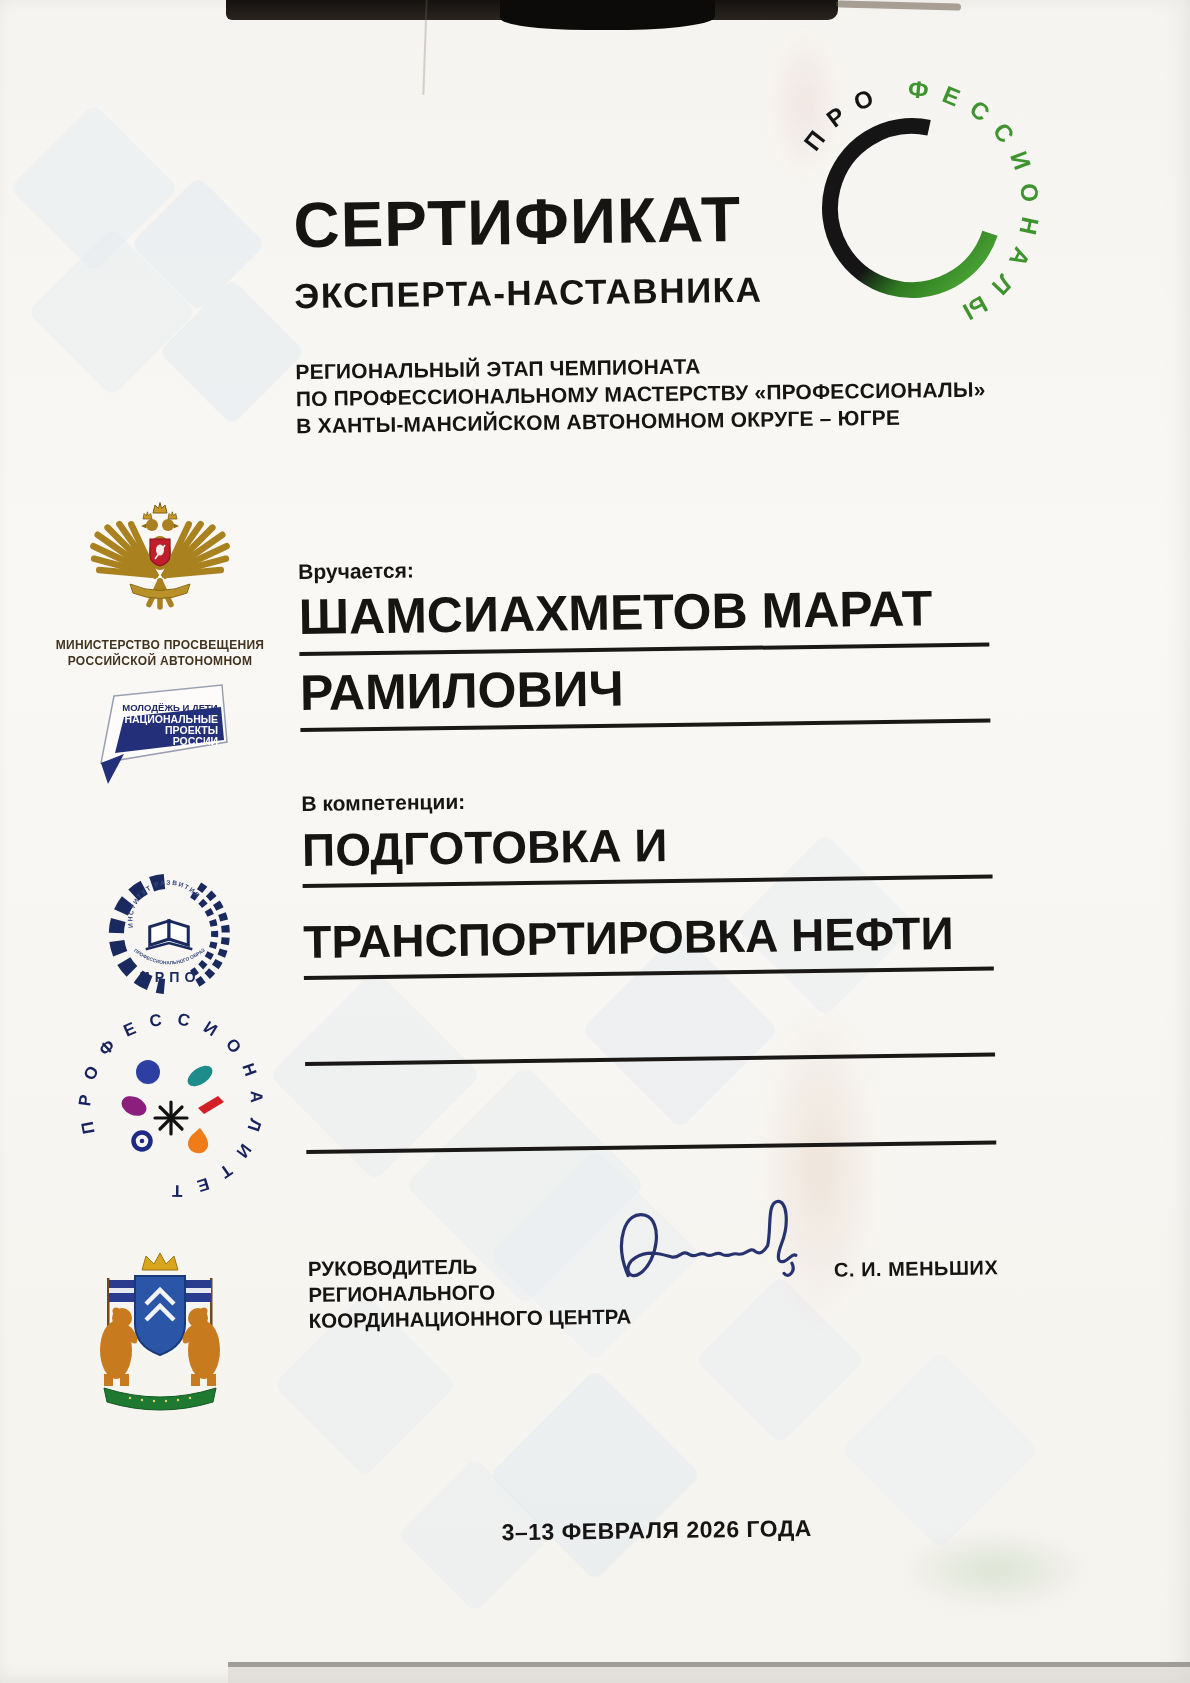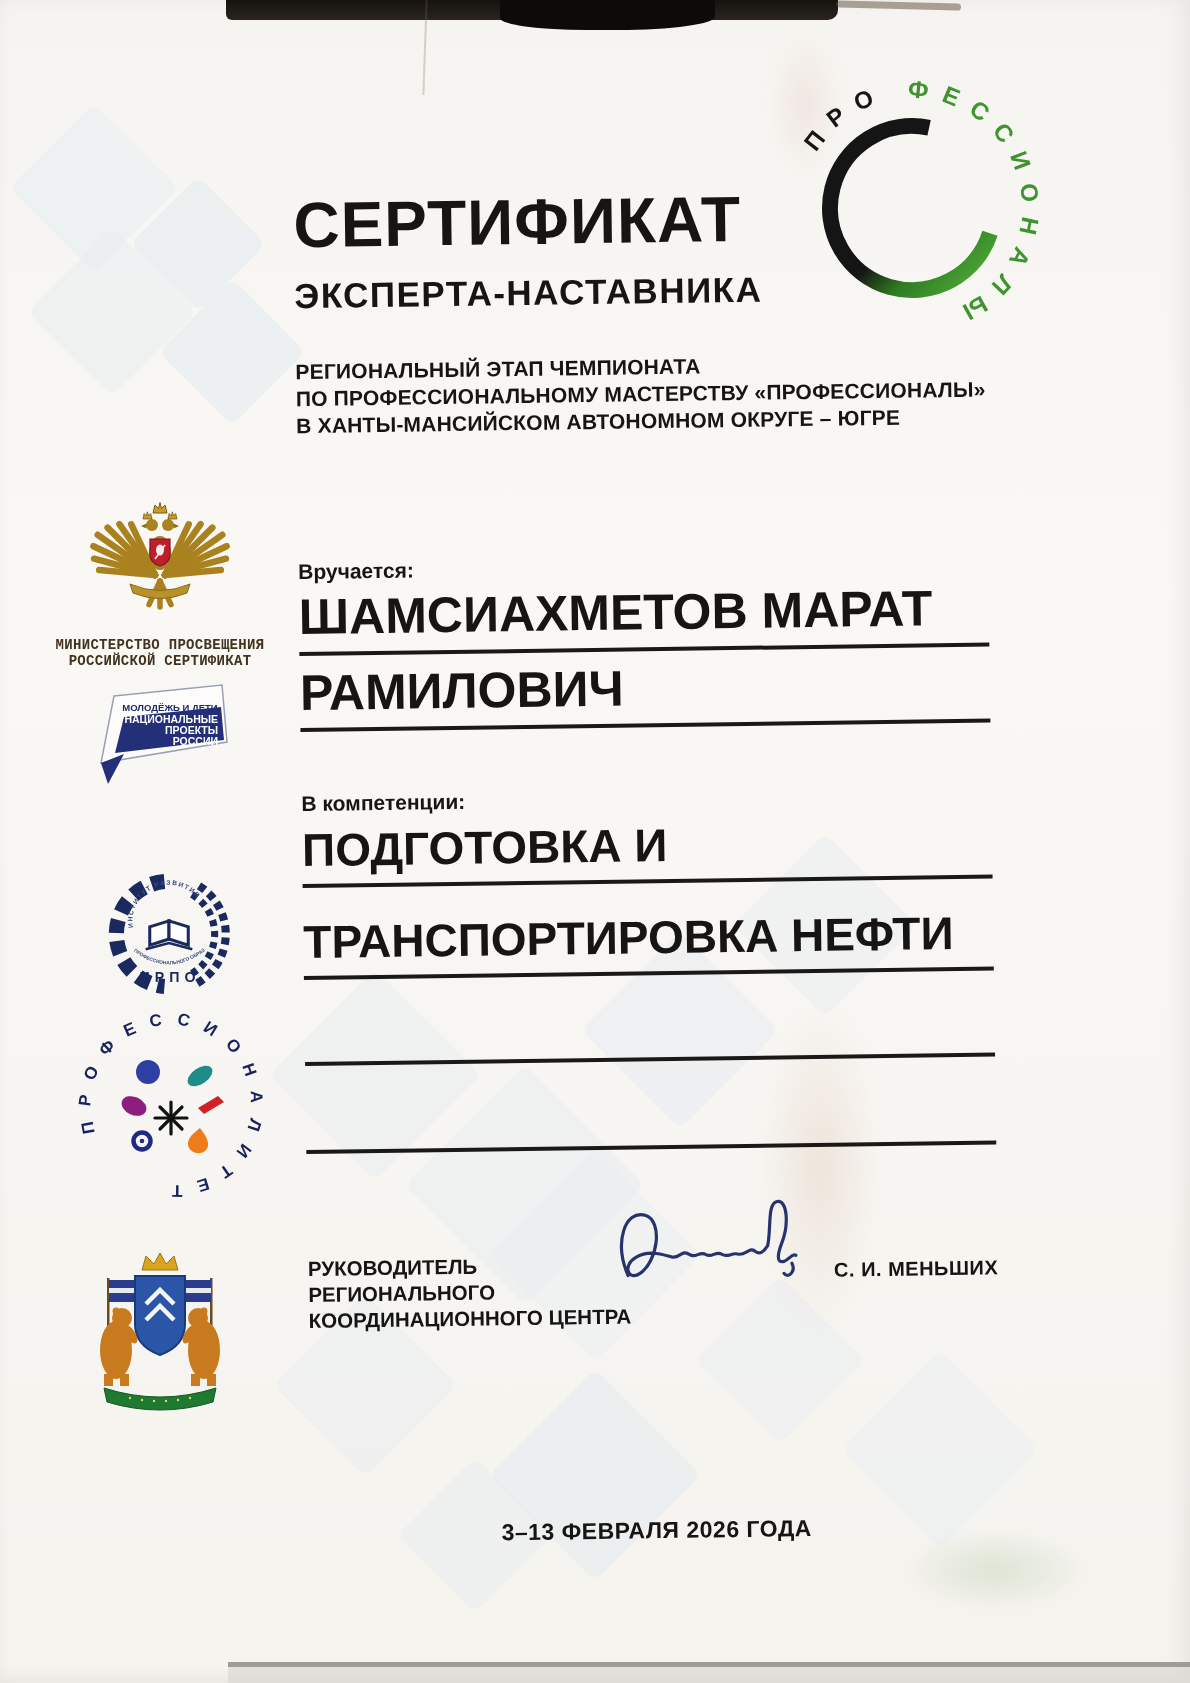--- a/index.html
+++ b/index.html
@@ -18,21 +18,21 @@
   .title{font-size:64px; font-weight:bold; letter-spacing:1px; line-height:70px;}
   .subtitle{font-size:35px; font-weight:bold; letter-spacing:1.5px; line-height:40px;}
   .event{font-size:21px; font-weight:bold; line-height:27px; letter-spacing:0.2px;}
   .small-label{font-size:21px; font-weight:bold;}
   .fill-line{width:690px; border-bottom:4px solid #1b1917; padding-bottom:6px; white-space:nowrap; overflow:visible;}
   .big-fill{font-size:50px; font-weight:bold; letter-spacing:0px; line-height:58px;}
   .comp-fill{font-size:46px; font-weight:bold; line-height:56px;}
   .role{font-size:20.5px; font-weight:bold; line-height:26px;}
   .signer{font-size:20px; font-weight:600; letter-spacing:0.5px;}
   .date{font-size:23px; font-weight:bold; letter-spacing:0.5px; text-align:center; width:690px;}
-  .ministry-caption{font-family:Liberation Mono, monospace; font-weight:bold; font-size:14px;
+  .ministry-caption{font-family:Liberation Sans, sans-serif; font-weight:bold; font-size:12px;
     line-height:16px; text-align:center; color:#42331f; letter-spacing:0.3px;}
   svg text{font-family:"Liberation Sans", sans-serif;}
 </style>
 </head>
 <body>
 
 <div id="page">
 
   <div class="wm" style="left:34px;top:128px;width:120px;height:120px;background:#e7ecf0;opacity:.55"></div>
   <div class="wm" style="left:150px;top:196px;width:96px;height:96px;background:#e2e9f0;opacity:.5"></div>
@@ -110,21 +110,21 @@
     <path d="M78 30 h14 l-2 -8 -3.5 3.5 -1.5 -6 -1.5 6 -3.5 -3.5 z" fill="#c79a2a" stroke="#7c5c12" stroke-width="1"></path>
     <path d="M68 36 h9 l-1.3 -5.5 -2.3 2.3 -1 -4 -1 4 -2.3 -2.3 z" fill="#c79a2a" stroke="#7c5c12" stroke-width="0.8"></path>
     <path d="M93 36 h9 l-1.3 -5.5 -2.3 2.3 -1 -4 -1 4 -2.3 -2.3 z" fill="#c79a2a" stroke="#7c5c12" stroke-width="0.8"></path>
     <path d="M75 56 h20 v16 q0 8 -10 11 q-10 -3 -10 -11 z" fill="#bf1f2d" stroke="#8a1420" stroke-width="1.2"></path>
     <ellipse cx="85" cy="67" rx="4" ry="5.5" fill="#f2ede4"></ellipse>
     <path d="M80 76 L90 62" stroke="#f2ede4" stroke-width="1.6"></path>
     <path d="M55 101 Q85 114 115 101 L112 110 Q85 121 58 110 Z" fill="#b8912b" stroke="#8a6a14" stroke-width="1"></path>
   </svg>
   <div class="abs ministry-caption" style="left:38px;top:637px;width:244px;">
     <div>МИНИСТЕРСТВО ПРОСВЕЩЕНИЯ</div>
-    <div>РОССИЙСКОЙ СЕРТИФИКАТ</div>
+    <div>РОССИЙСКОЙ АВТОНОМНОМ</div>
   </div>
 
   <svg class="abs" style="left:88px;top:680px;" width="152" height="112" viewBox="0 0 152 112">
     <path d="M26 16 L134 5 L139 62 L13 83 Z" fill="#fdfcfa" stroke="#98a0b2" stroke-width="1.5"></path>
     <text x="82" y="31" text-anchor="middle" font-size="9.5" font-weight="bold" fill="#202a66">МОЛОДЁЖЬ И ДЕТИ</text>
     <path d="M36 37 L133 27 L136 60 L27 73 Z" fill="#232f78"></path>
     <text x="130" y="43" text-anchor="end" font-size="10.5" font-weight="bold" fill="#ffffff">НАЦИОНАЛЬНЫЕ</text>
     <text x="130" y="54" text-anchor="end" font-size="10.5" font-weight="bold" fill="#ffffff">ПРОЕКТЫ</text>
     <text x="130" y="65" text-anchor="end" font-size="10.5" font-weight="bold" fill="#ffffff">РОССИИ</text>
     <path d="M13 83 L36 74 L20 104 Z" fill="#232f78"></path>

